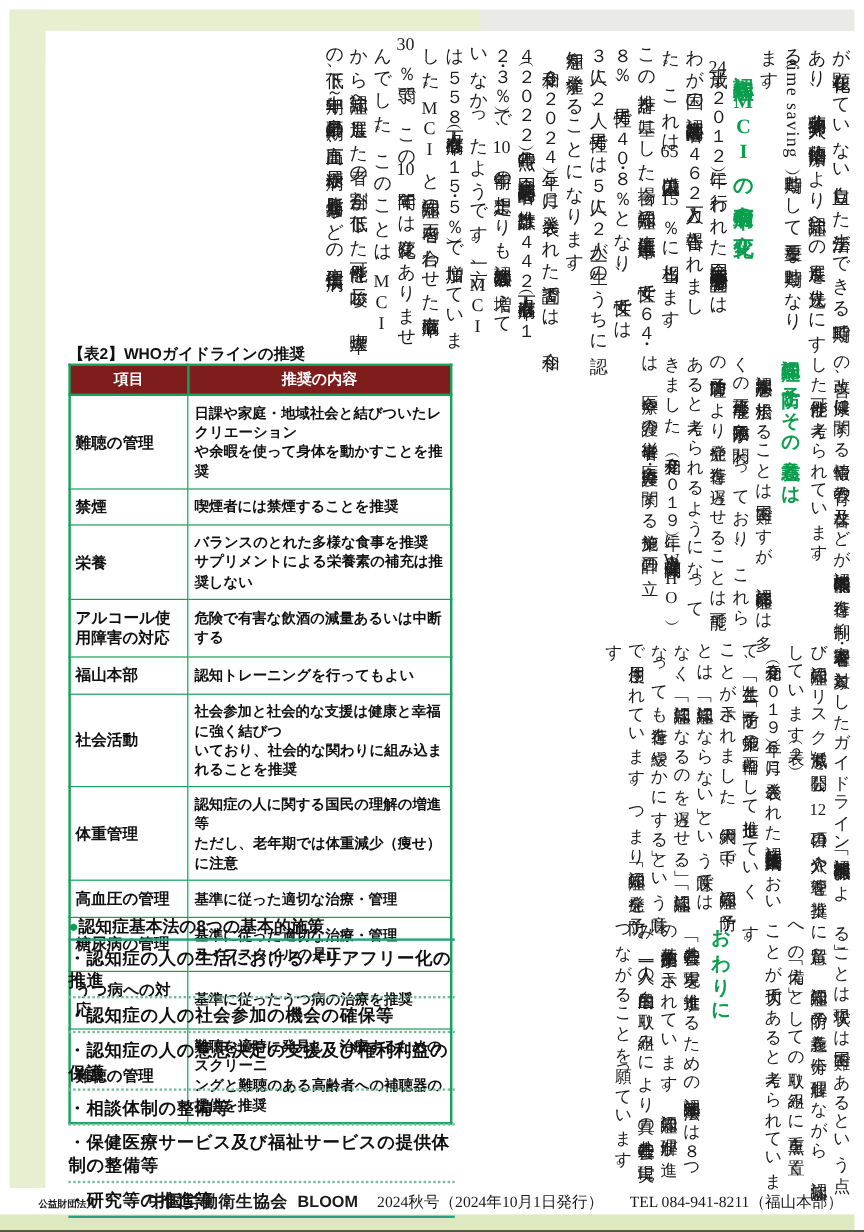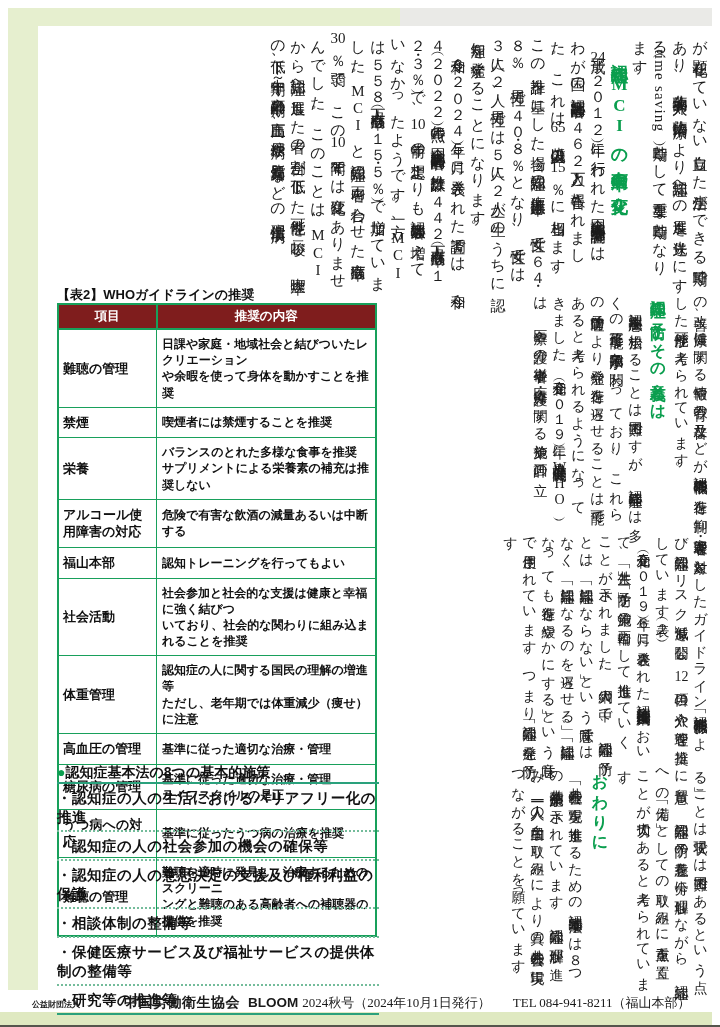--- a/index.html
+++ b/index.html
@@ -43,21 +43,21 @@
                border-bottom:2.5px solid #2aa17c;}
   .policy-title{font-size:14px;font-weight:bold;padding-bottom:0;border-bottom:2.5px solid #2aa17c;}
   .policy-title .bullet{color:#0a9e4e;}
   .policy-item{font-size:14.5px;font-weight:bold;padding:4.5px 0 3.5px 0;border-bottom:2px dotted #74bc9b;letter-spacing:0.5px;}
   .policy-item:last-child{border-bottom:none;}
   
   .footer{position:absolute;left:32px;top:993px;width:660px;z-index:2;white-space:nowrap;color:#1a1a1a;}
   .footer .org-prefix{font-family:Liberation Serif, serif;font-size:8px;font-weight:bold;}
   .footer .org{font-family:"Liberation Sans","DejaVu Sans",sans-serif;font-size:14px;font-weight:bold;letter-spacing:0.5px;margin-left:44px;}
   .footer .brand{font-family:"Liberation Sans","DejaVu Sans",sans-serif;font-size:13.5px;font-weight:bold;margin-left:8px;}
-  .footer .issue{font-family:"Liberation Serif","DejaVu Serif",serif;font-size:13px;margin-left:4px;}
+  .footer .issue{font-family:"Liberation Serif","DejaVu Serif",serif;font-size:13px;margin-left:16px;}
   .footer .tel{font-family:"Liberation Serif","DejaVu Serif",serif;font-size:13px;margin-left:22px;}
 </style>
 </head>
 <body>
 
 <div class="page">
 
   <div class="frame-left"></div>
   <div class="frame-top-green"></div>
   <div class="frame-top-gray"></div>

